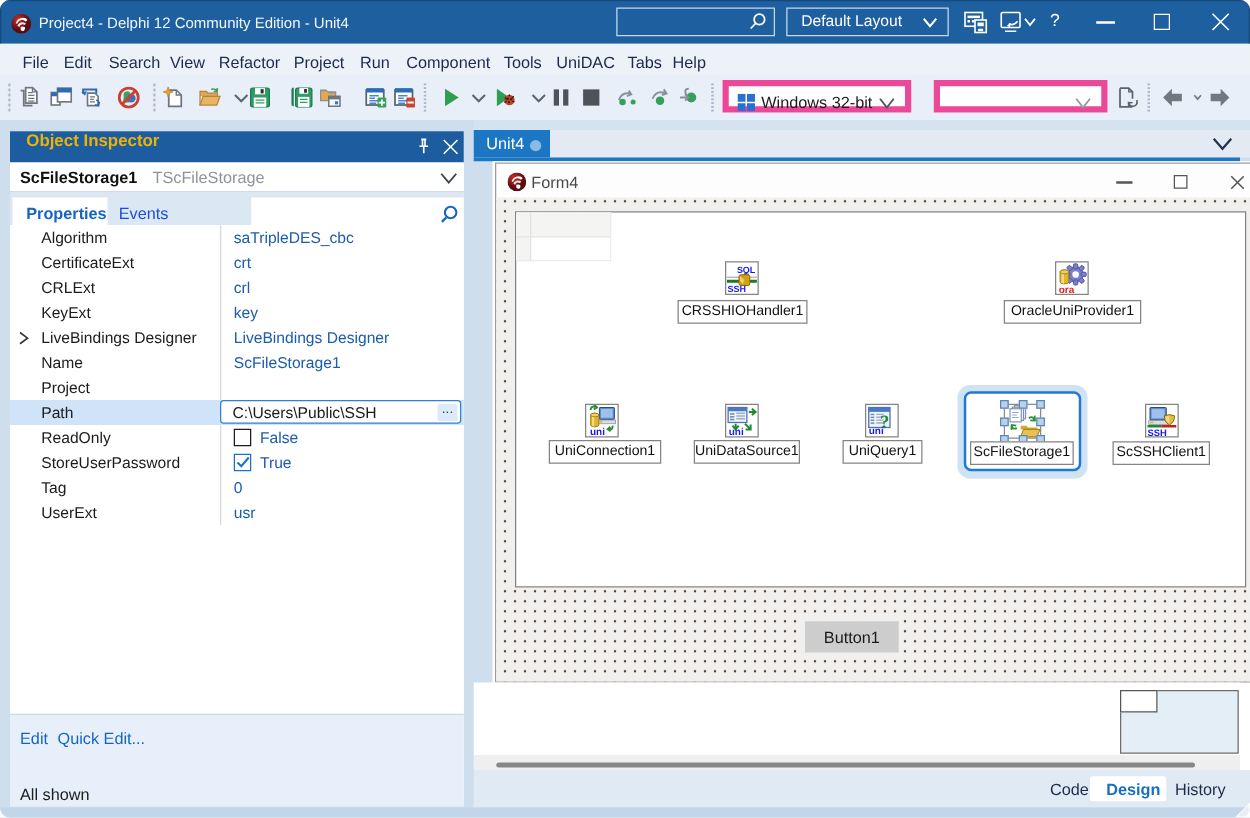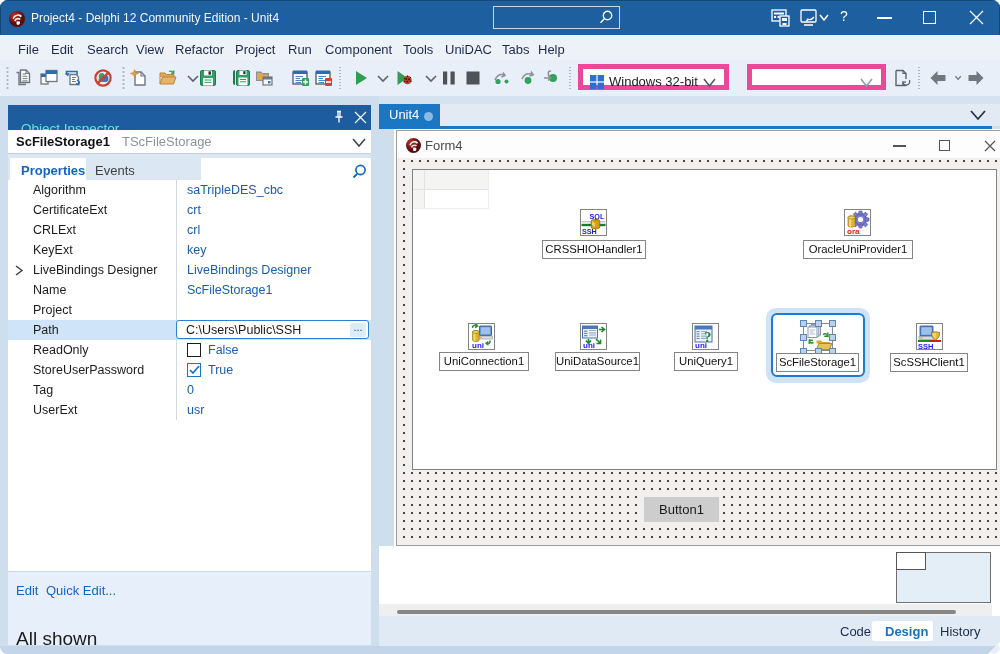--- a/index.html
+++ b/index.html
@@ -18,21 +18,21 @@
 #toolbar { left:0; top:60px; width:1000px; height:36px; background:#e9eff8; }
 .grip { position:absolute; top:6px; width:3px; height:24px; background-image:radial-gradient(circle, #a9b6cc 1px, transparent 1.2px); background-size:3px 4px; }
 .tsep { position:absolute; top:6px; width:2px; height:24px; background-image:radial-gradient(circle, #a9b6cc 0.8px, transparent 1px); background-size:2px 3px; }
 .ticon { position:absolute; top:9px; }
 .combo { position:absolute; background:#fff; border:5px solid #ec4899; }
 
 #dock { left:0; top:96px; width:1000px; height:550px; background:#cfdeed; }
 
 #oi { left:8px; top:105px; width:363px; height:540px; background:#fff; }
 #oihdr { left:0; top:0; width:363px; height:25px; background:#1d5c9e; }
-#oihdr .t { position:absolute; left:13px; top:16px; color:#5eead4; font-size:13.5px; }
+#oihdr .t { position:absolute; left:13px; top:0; color:#eab308; font-size:13.5px;font-weight:bold; }
 #oisel { left:0; top:25px; width:363px; height:24px; background:#fff; border-bottom:1px solid #c2cedd; }
 #oitabs { left:0; top:49px; width:363px; height:27px; background:#dbe7f3; }
 #oigrid { left:0; top:75px; width:363px; height:391px; background:#fff; }
 .prow { position:absolute; left:0; width:363px; height:20px; }
 .pname { position:absolute; left:25px; top:3px; font-size:12.5px; color:#1c1c1c; white-space:nowrap; }
 .pval { position:absolute; left:179px; top:3px; font-size:12.5px; color:#1c5cad; white-space:nowrap; }
 #oifoot { left:0; top:466px; width:363px; height:74px; background:#e7f0fa; border-top:1px solid #cdd9e6; }
 
 #tabstrip { left:379px; top:96px; width:621px; height:30px; background:#d5e2f0; }
 #tabrow { position:absolute; left:0; top:8px; width:621px; height:22px; background:#e3eaf3; }
@@ -70,20 +70,26 @@
     <path d="M5 9.5 Q6 7 9 6.8 Q11 6.8 11.8 8 L10.5 9 Q9.5 8.2 8.3 8.6 Q7 9 6.6 10.5 Z" fill="#f3e9e9"></path>
     <path d="M7.5 10.5 Q9.5 9.8 11 10.8 Q11.5 12.5 10 13.8 Q8.5 14 7.6 13.2 Z" fill="#fff"></path>
   </svg>
   <div class="ttext">Project4 - Delphi 12 Community Edition - Unit4</div>
   <div id="tsearch">
         <svg style="position:absolute;right:4px;top:2px" width="17" height="17" viewBox="0 0 17 17">
           <circle cx="9.5" cy="6.5" r="4.2" fill="none" stroke="#fff" stroke-width="1.4"></circle>
           <line x1="6.4" y1="9.8" x2="2.5" y2="13.8" stroke="#fff" stroke-width="1.4"></line>
         </svg>
       </div>
+  <div id="tlayout">
+        <span style="position:absolute;left:11px;top:3px">Default Layout</span>
+    <svg style="position:absolute;right:8px;top:6px" width="12" height="10" viewBox="0 0 12 10">
+          <path d="M1 2 L6 8 L11 2" fill="none" stroke="#fff" stroke-width="1.6"></path>
+        </svg>
+  </div>
   <svg class="abs" style="left:771px;top:8px" width="20" height="20" viewBox="0 0 20 20">
     <rect x="1" y="2" width="14" height="11" fill="none" stroke="#fff" stroke-width="1.3"></rect>
     <rect x="3" y="4.5" width="10" height="2" fill="#fff"></rect>
         <rect x="3" y="8" width="2" height="2" fill="#fff"></rect>
         <rect x="6.5" y="8" width="2" height="2" fill="#fff"></rect>
         <rect x="10" y="8" width="2" height="2" fill="#fff"></rect>
     <rect x="9" y="8" width="9" height="10" fill="#1d5f9f" stroke="#fff" stroke-width="1.3"></rect>
     <rect x="11" y="10" width="5" height="3" fill="#fff"></rect>
         <rect x="11.5" y="15" width="4" height="2" fill="#fff"></rect>
   </svg>
@@ -280,21 +286,21 @@
 <div class="abs" id="oisel">
 <span style="position:absolute;left:8px;top:4px;font-size:13px;font-weight:bold;color:#111">ScFileStorage1</span>
 <span style="position:absolute;left:114px;top:4px;font-size:13px;color:#8d939c">TScFileStorage</span>
 <svg style="position:absolute;left:344px;top:7px" width="14" height="11" viewBox="0 0 14 11">
           <path d="M1 2 L7 9 L13 2" fill="none" stroke="#3a4550" stroke-width="1.5"></path>
         </svg>
 </div>
 <div class="abs" id="oitabs">
 <div style="position:absolute;left:2px;top:4px;width:76px;height:23px;background:#fff"></div>
 <span style="position:absolute;left:13px;top:9px;font-size:13px;font-weight:bold;color:#1565c0">Properties</span>
-<span style="position:absolute;left:87px;top:9px;font-size:13px;color:#404040">Events</span>
+<span style="position:absolute;left:87px;top:9px;font-size:13px;color:#1d4ed8">Events</span>
 <div style="position:absolute;left:193px;top:4px;width:170px;height:23px;background:#fff"></div>
 <svg style="position:absolute;left:343px;top:9px" width="17" height="17" viewBox="0 0 17 17">
           <circle cx="9.5" cy="7" r="4.6" fill="none" stroke="#1565c0" stroke-width="1.7"></circle>
           <line x1="6" y1="11" x2="2.5" y2="14.5" stroke="#1565c0" stroke-width="1.9"></line>
         </svg>
 </div>
 <div class="abs" id="oigrid">
 <div style="position:absolute;left:168px;top:0;width:1px;height:240px;background:#d4d9e0"></div>
 <div class="prow" style="top:0px">
 <span class="pname">Algorithm</span>
@@ -351,21 +357,21 @@
 <span class="pval">0</span>
 </div>
 <div class="prow" style="top:220px">
 <span class="pname">UserExt</span>
 <span class="pval">usr</span>
 </div>
 </div>
 <div class="abs" id="oifoot">
 <span style="position:absolute;left:8px;top:11px;font-size:13px;color:#1565c0">Edit</span>
 <span style="position:absolute;left:38px;top:11px;font-size:13px;color:#1565c0">Quick Edit...</span>
-<span style="position:absolute;left:8px;top:56px;font-size:19px;color:#1c1c1c">All shown</span>
+<span style="position:absolute;left:8px;top:56px;font-size:13px;color:#1c1c1c">All shown</span>
 </div>
 </div>
 <div class="abs" id="tabstrip">
   <div id="tabrow"></div>
   <div id="unittab">
         <span style="position:absolute;left:10px;top:3px">Unit4</span>
     <div style="position:absolute;left:44.5px;top:8px;width:9px;height:9px;border-radius:50%;background:#8cbbe2"></div>
   </div>
   <svg class="abs" style="left:586px;top:12px" width="26" height="14" viewBox="0 0 26 14">
         <path d="M6 3 L13 11 L20 3" fill="none" stroke="#24344e" stroke-width="1.8"></path>

